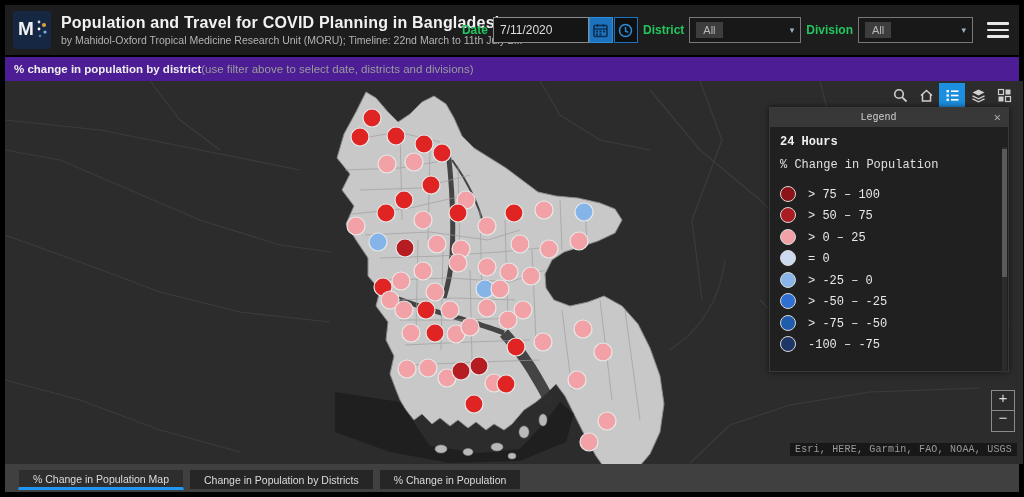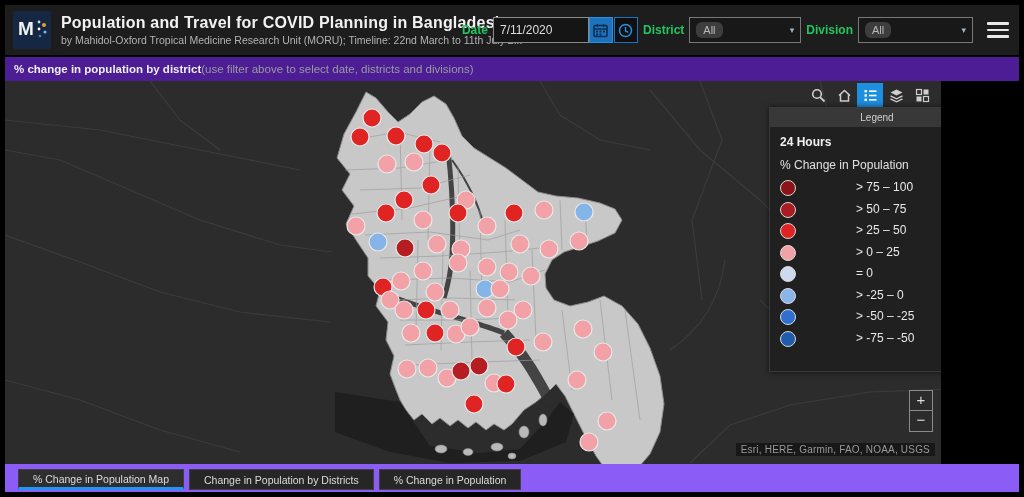--- a/index.html
+++ b/index.html
@@ -22,33 +22,33 @@
   .flabel { color:#22c55e; font-size:12px; font-weight:bold; margin:0 5px; }
   .date-input { width:96px; height:26px; background:#151515; border:1px solid #8a8a8a;
                 color:#ddd; font-size:12px; padding:0 6px; font-family:"Liberation Sans",sans-serif; }
   .icon-btn { width:24px; height:26px; display:flex; align-items:center; justify-content:center; cursor:pointer; }
   .cal-btn { background:#1d72bd; border:1px solid #2b8fe0; }
   .clock-btn { background:#101010; border:1px solid #1d72bd; margin-left:1px; }
   .select { height:26px; background:#181818; border:1px solid #787878; display:flex;
             align-items:center; padding:0 6px; position:relative; cursor:pointer; }
   .sel-district { width:112px; }
   .sel-division { width:115px; }
-  .badge { background:#3d3d3d; color:#b9b9b9; font-size:11px; padding:2px 7px; border-radius:6px; }
+  .badge { background:#3d3d3d; color:#b9b9b9; font-size:11px; padding:2px 7px; border-radius:0; }
   .chev { margin-left:auto; color:#9fb0bd; font-size:9px; }
   .burger { width:22px; margin-left:14px; cursor:pointer; }
   .burger div { height:2.5px; background:#e8e8e8; margin:4px 0; border-radius:1px; }
 
   
   .subbar { position:absolute; left:0; top:52px; width:1014px; height:24px; background:#4c1d95;
             display:flex; align-items:center; padding-left:9px; }
   .subbar b { color:#eee; font-size:11.5px; font-weight:bold; }
   .subbar span { color:#9b9b9b; font-size:11.5px; margin-left:0; }
 
   
-  .map { position:absolute; left:0; top:76px; width:936px; height:383px; background:#2c2c2c; overflow:hidden; }
+  .map { position:absolute; left:0; top:76px; width:1018px; height:383px; background:#2c2c2c; overflow:hidden;font-family:Liberation Mono, monospace; }
   .map svg.basemap { position:absolute; inset:0; }
 
   .maptools { position:absolute; top:2px; right:6px; display:flex; }
   .tool { width:26px; height:24px; display:flex; align-items:center; justify-content:center;
           cursor:pointer; color:#cfcfcf; }
   .tool.active { background:#1d8fe0; color:#fff; }
 
   .zoomctl { position:absolute; right:8px; bottom:32px; width:24px; }
   .zbtn { width:24px; height:21px; background:#2b2b2b; border:1px solid #8a8a8a; color:#ddd;
           font-size:15px; line-height:18px; text-align:center; cursor:pointer; }
@@ -59,28 +59,28 @@
 
   
   .legend { position:absolute; left:764px; top:26px; width:240px; height:265px;
             background:#202020; border:1px solid #3a3a3a; box-shadow:0 0 6px rgba(0,0,0,.6); }
   .legend-head { height:19px; background:#383838; display:flex; align-items:center; }
   .legend-title { flex:1; text-align:center; color:#cfcfcf; font-size:10px; }
   .legend-close { color:#aaa; font-size:12px; padding:0 7px; cursor:pointer; }
   .legend-body { position:relative; padding:8px 10px; height:246px; overflow:hidden; }
   .legend-period { color:#f0f0f0; font-size:12px; font-weight:bold; margin-bottom:9px; }
   .legend-sub { color:#e0e0e0; font-size:12px; margin-bottom:8px; }
-  .lrow { display:flex; align-items:flex-start; height:21.5px;gap:48px; }
+  .lrow { display:flex; align-items:flex-end; height:21.5px; }
   .lswatch { width:16px; height:16px; border-radius:50%; border:1px solid #d8d8d8; flex:none; }
   .llabel { color:#e8e8e8; font-size:12px; margin-left:12px; }
   .lscroll { position:absolute; right:1px; top:20px; width:5px; height:240px; background:#2c2c2c; }
   .lthumb { position:absolute; right:0; width:5px; top:2px; height:128px; background:#5a5a5a; }
 
   
-  .tabs { position:absolute; left:0; top:459px; width:1014px; height:28px; background:#8b5cf6;
+  .tabs { position:absolute; left:0; top:459px; width:1014px; height:28px; background:#404040;
           display:flex; align-items:flex-start; padding-left:13px; padding-top:5px; }
   .tab { height:21px; background:#262626; border:1px solid #404040; color:#dcdcdc; font-size:10.5px;
          display:flex; align-items:center; padding:0 14px; margin-right:5px; cursor:pointer; white-space:nowrap; }
   .tab.active { background:#2e2e2e; border-bottom:3px solid #2196f3; }
 </style>
 </head>
 <body>
 
 <div class="frame">
 <div class="app">
@@ -337,42 +337,42 @@
         <div id="legend-items">
               <div class="lrow">
                 <span class="lswatch" style="background: rgb(140, 20, 24);"></span>
                 <span class="llabel">&gt; 75 – 100</span>
               </div>
               <div class="lrow">
                 <span class="lswatch" style="background: rgb(169, 29, 34);"></span>
                 <span class="llabel">&gt; 50 – 75</span>
               </div>
               <div class="lrow">
-                <span class="lswatch" style="background: rgb(224, 36, 36);"></span>
-                <span class="llabel">&gt; 25 – 50</span>
-              </div>
-              <div class="lrow">
                 <span class="lswatch" style="background: rgb(242, 162, 166);"></span>
                 <span class="llabel">&gt; 0 – 25</span>
               </div>
               <div class="lrow">
                 <span class="lswatch" style="background: rgb(204, 217, 238);"></span>
                 <span class="llabel">= 0</span>
               </div>
               <div class="lrow">
                 <span class="lswatch" style="background: rgb(138, 181, 232);"></span>
                 <span class="llabel">&gt; -25 – 0</span>
               </div>
               <div class="lrow">
                 <span class="lswatch" style="background: rgb(47, 111, 209);"></span>
                 <span class="llabel">&gt; -50 – -25</span>
               </div>
               <div class="lrow">
                 <span class="lswatch" style="background: rgb(31, 92, 171);"></span>
                 <span class="llabel">&gt; -75 – -50</span>
+              </div>
+              <div class="lrow">
+                <span class="lswatch" style="background: rgb(29, 54, 102);"></span>
+                <span class="llabel">-100 – -75</span>
               </div>
             </div>
         <div class="lscroll">
           <div class="lthumb"></div>
         </div>
       </div>
     </div>
 
     <div class="zoomctl">
       <div class="zbtn">+</div>

